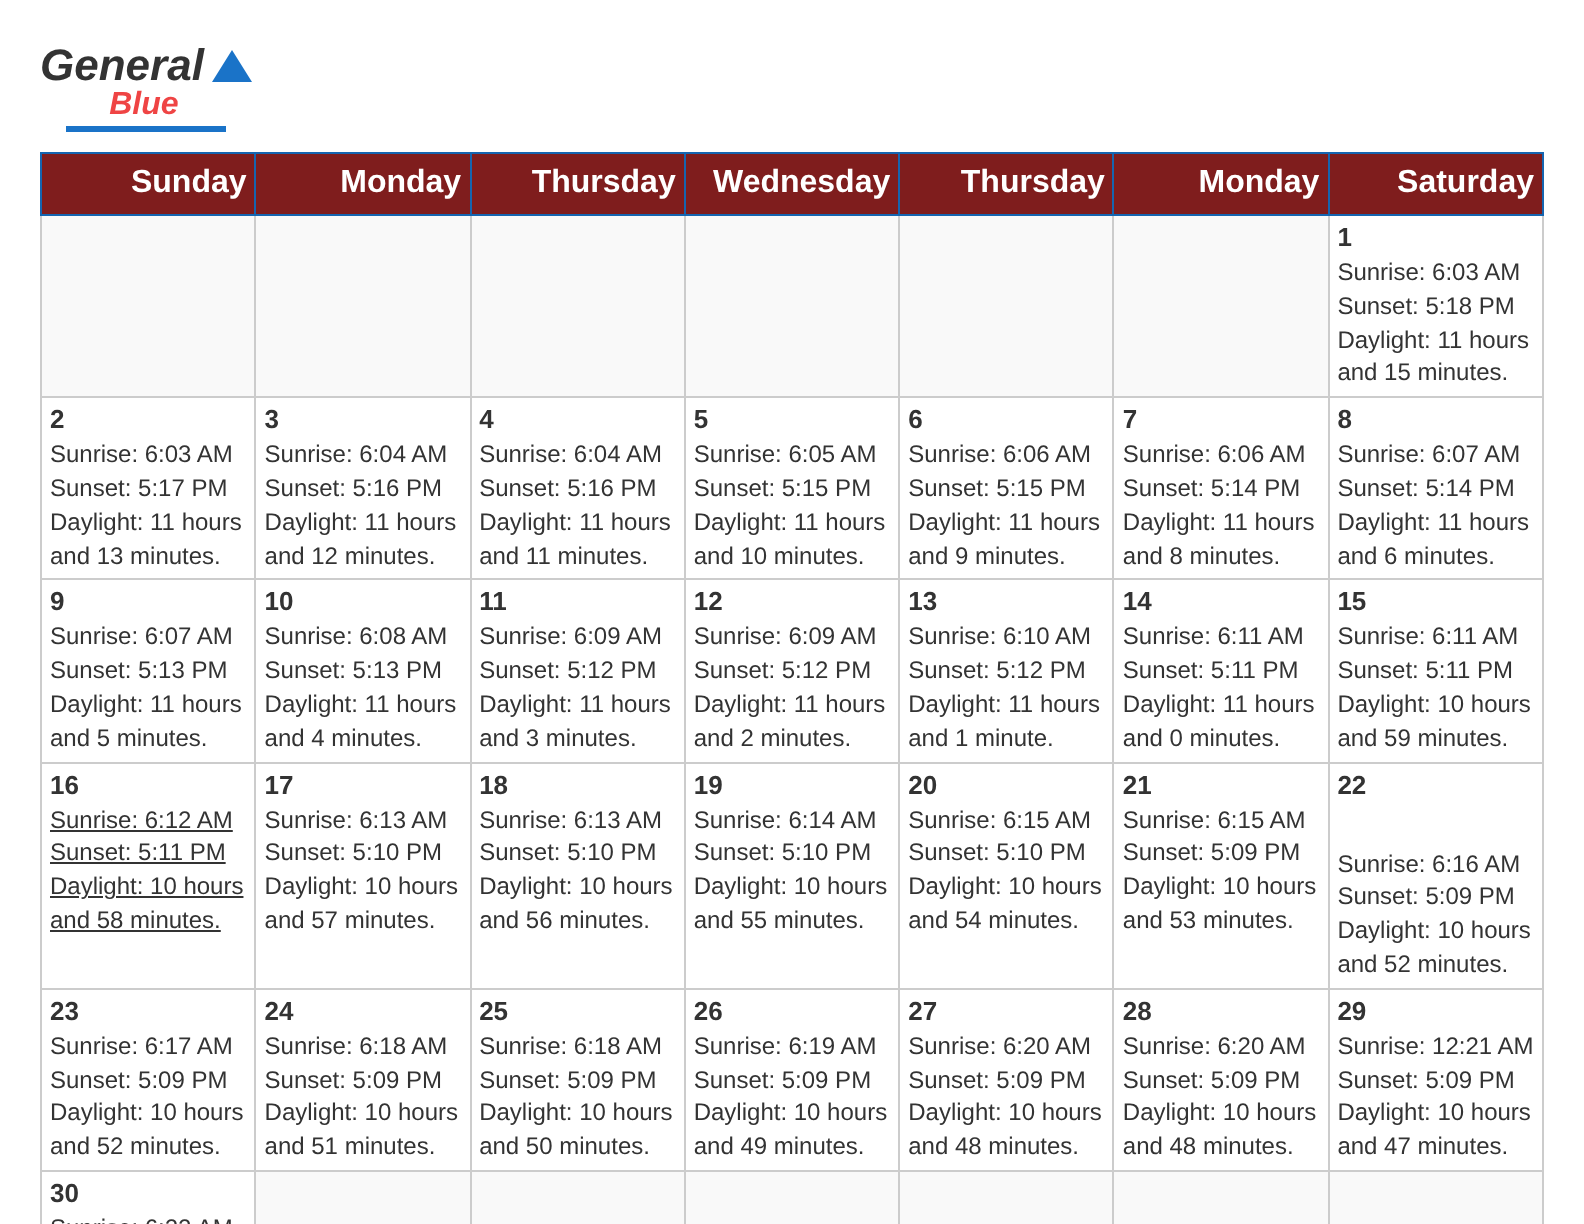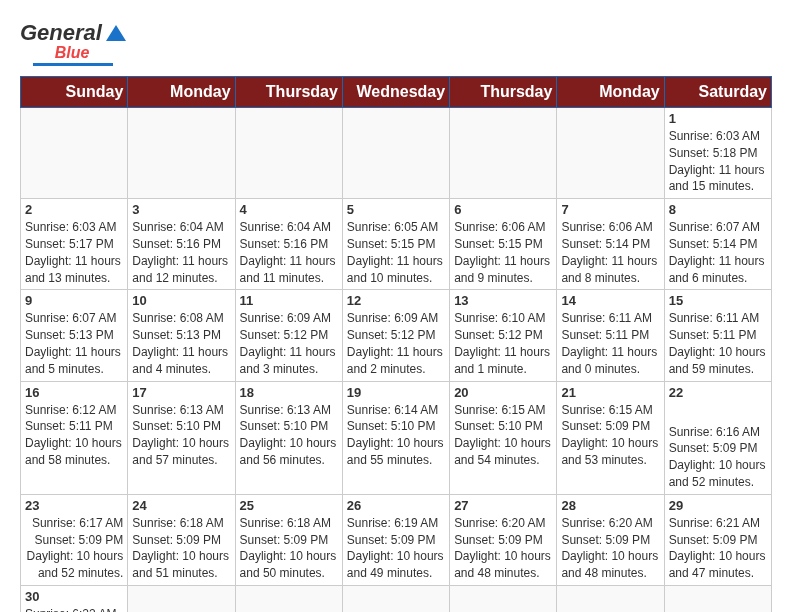--- a/index.html
+++ b/index.html
@@ -226,21 +226,21 @@
           <span class="day-number">15</span>
           <div class="day-info" style="white-space: pre-line;">Sunrise: 6:11 AM
 Sunset: 5:11 PM
 Daylight: 10 hours
 and 59 minutes.</div>
         </td>
       </tr>
       <tr>
         <td>
           <span class="day-number">16</span>
-          <div class="day-info" style="white-space: pre-line;">Sunrise: 6:12 AM
+          <div class="day-info" style="white-space: pre-line; text-decoration: underline;">Sunrise: 6:12 AM
 Sunset: 5:11 PM
 Daylight: 10 hours
 and 58 minutes.</div>
         </td>
         <td>
           <span class="day-number">17</span>
           <div class="day-info" style="white-space: pre-line;">Sunrise: 6:13 AM
 Sunset: 5:10 PM
 Daylight: 10 hours
 and 57 minutes.</div>
@@ -277,21 +277,21 @@
           <span class="day-number">22</span>
           <div class="day-info" style="white-space: pre-line; margin-top: 24px;">Sunrise: 6:16 AM
 Sunset: 5:09 PM
 Daylight: 10 hours
 and 52 minutes.</div>
         </td>
       </tr>
       <tr>
         <td>
           <span class="day-number">23</span>
-          <div class="day-info" style="white-space: pre-line; text-align: right;">Sunrise: 6:17 AM
+          <div class="day-info" style="white-space: pre-line;">Sunrise: 6:17 AM
 Sunset: 5:09 PM
 Daylight: 10 hours
 and 52 minutes.</div>
         </td>
         <td>
           <span class="day-number">24</span>
           <div class="day-info" style="white-space: pre-line;">Sunrise: 6:18 AM
 Sunset: 5:09 PM
 Daylight: 10 hours
 and 51 minutes.</div>
@@ -319,21 +319,21 @@
         </td>
         <td>
           <span class="day-number">28</span>
           <div class="day-info" style="white-space: pre-line;">Sunrise: 6:20 AM
 Sunset: 5:09 PM
 Daylight: 10 hours
 and 48 minutes.</div>
         </td>
         <td>
           <span class="day-number">29</span>
-          <div class="day-info" style="white-space: pre-line;">Sunrise: 6:21 AM
+          <div class="day-info" style="white-space: pre-line;">Sunrise: 12:21 AM
 Sunset: 5:09 PM
 Daylight: 10 hours
 and 47 minutes.</div>
         </td>
       </tr>
       <tr class="last-row">
         <td>
           <span class="day-number">30</span>
           <div class="day-info" style="white-space: pre-line;">Sunrise: 6:22 AM
 Sunset: 5:09 PM

